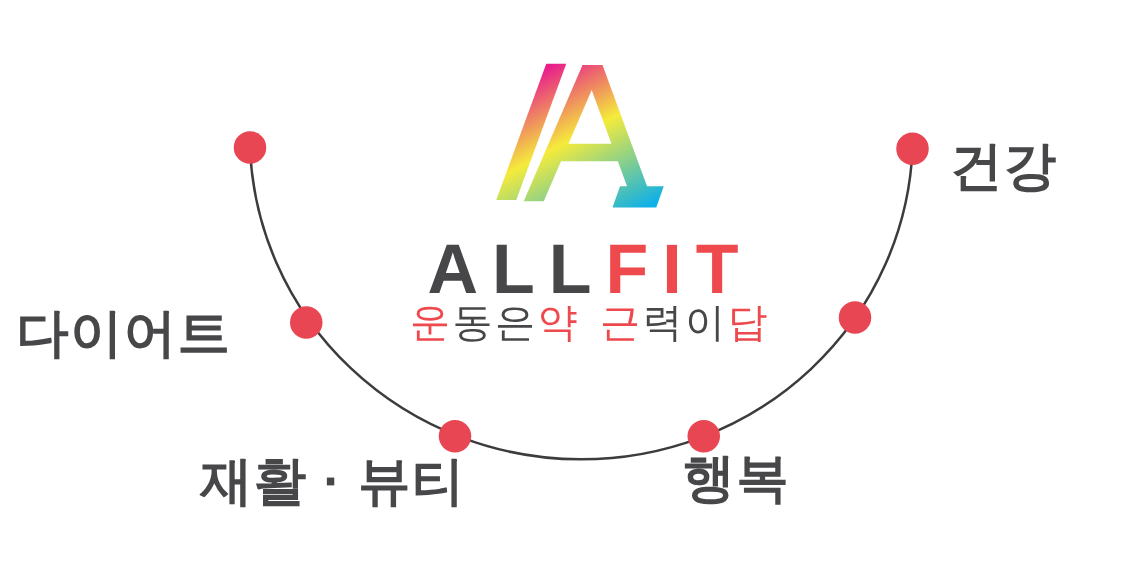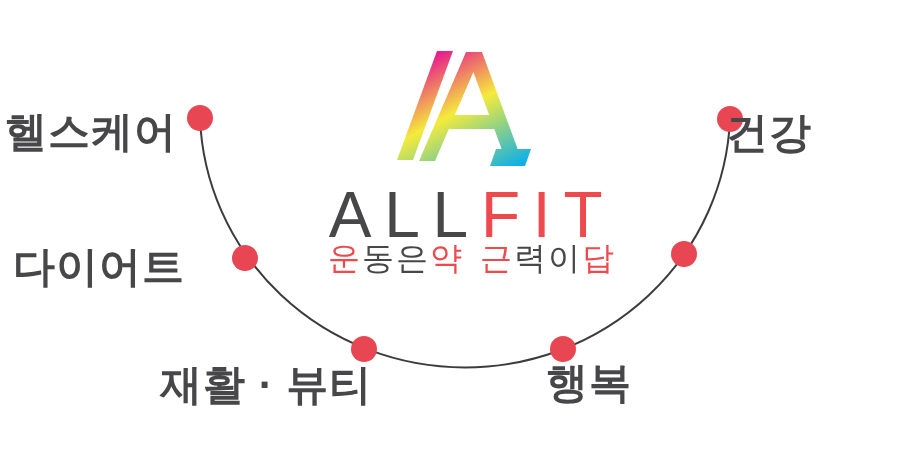--- a/index.html
+++ b/index.html
@@ -18,28 +18,28 @@
     position:absolute;
     font-size:42px;line-height:44px;font-weight:800;
     color:var(--text-dark,#47474a);
     white-space:nowrap;letter-spacing:1px;
   }
   .lbl-healthcare{right:723px;top:110px;}
   .lbl-diet{right:715px;top:245px;margin-left:40px;}
   .lbl-rehab{left:160px;top:363px;}
   .lbl-happiness{left:546px;top:361px;}
   .lbl-exercise{left:710px;top:243px;}
-  .lbl-health{left:726px;top:111px;}
+  .lbl-health{left:760px;top:111px;}
 
   .brand-text{
     position:absolute;left:292px;top:189px;width:360px;
     text-align:center;
   }
   .wordmark{
-    font-size:64px;line-height:52px;font-weight:400;letter-spacing:0.2em;
+    font-size:56px;line-height:52px;font-weight:700;letter-spacing:0.2em;
     white-space:nowrap;
   }
   .wm-primary{color:var(--text-dark,#47474a);}
   .wm-accent{color:var(--accent-red,#ee4a4e);}
   .tagline{
     margin-top:3px;font-size:32px;line-height:28px;font-weight:400;
     letter-spacing:2px;white-space:nowrap;
   }
   .tag-plain{color:var(--text-dark,#55555a);}
   .tag-accent{color:var(--accent-red,#e8474d);}
@@ -70,21 +70,20 @@
     </g>
 
     <circle class="dot" cx="200" cy="118" r="13"></circle>
     <circle class="dot" cx="245" cy="258" r="13"></circle>
     <circle class="dot" cx="364" cy="349" r="13"></circle>
     <circle class="dot" cx="563" cy="349" r="13"></circle>
     <circle class="dot" cx="684" cy="254" r="13"></circle>
     <circle class="dot" cx="730" cy="119" r="13"></circle>
   </svg>
 
-  <div class="node-label lbl-healthcare">헬스케어</div>
   <div class="node-label lbl-diet">다이어트</div>
   <div class="node-label lbl-rehab">재활 · 뷰티</div>
   <div class="node-label lbl-happiness">행복</div>
   <div class="node-label lbl-health">건강</div>
 
   <div class="brand-text">
     <div class="wordmark">
       <span class="wm-primary">ALL</span><span class="wm-accent">FIT</span>
     </div>
     <div class="tagline">

